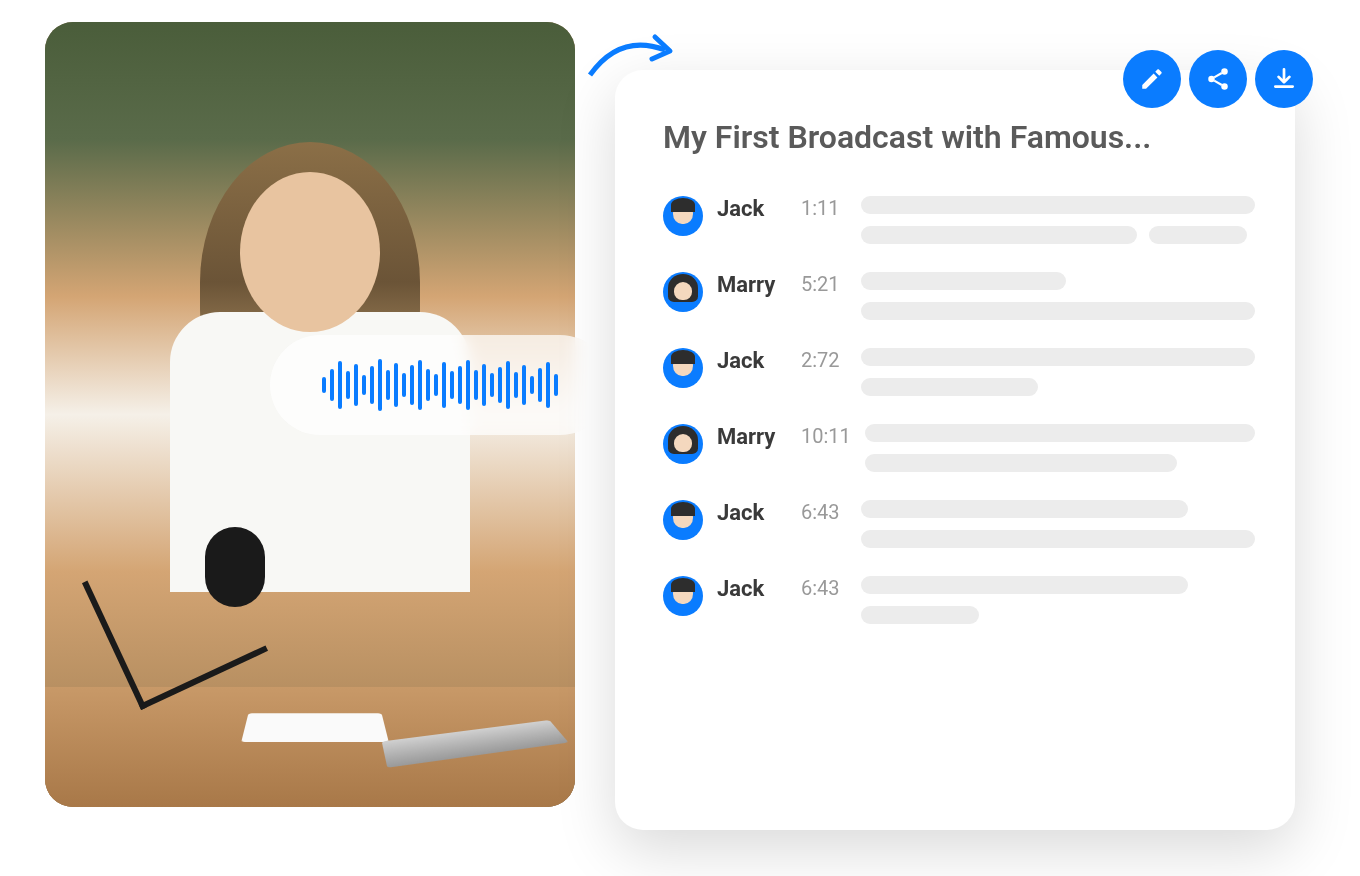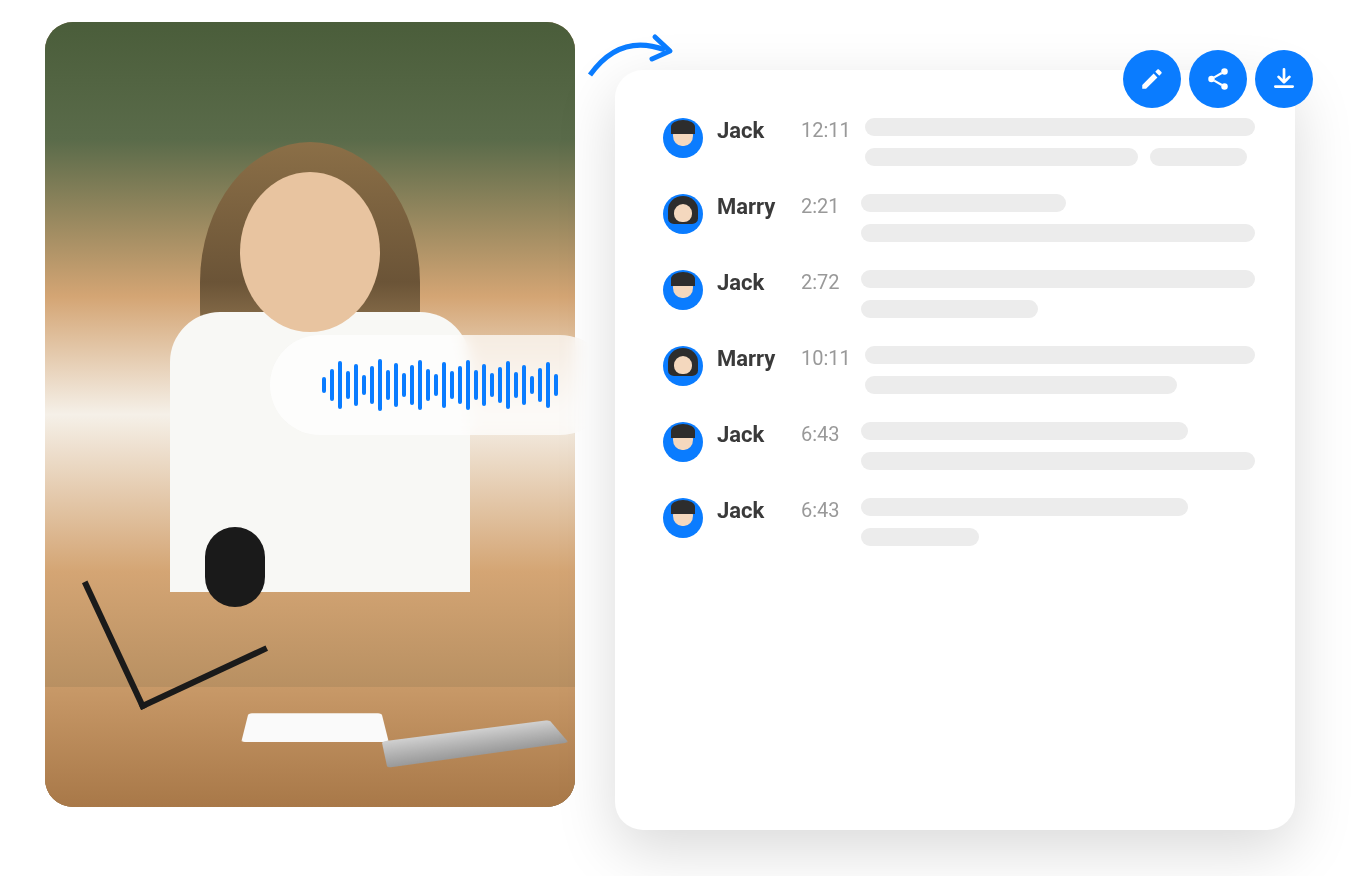--- a/index.html
+++ b/index.html
@@ -371,45 +371,46 @@
         <line x1="8.5" y1="13.5" x2="15.5" y2="17.5" stroke="white" stroke-width="2"></line>
       </svg>
     </button>
     <button class="action-btn">
       <svg width="26" height="26" viewBox="0 0 24 24" fill="none">
         <path d="M12 3v12m0 0l-5-5m5 5l5-5M4 19h16" stroke="white" stroke-width="2.5" stroke-linecap="round" stroke-linejoin="round"></path>
       </svg>
     </button>
   </div>
 
+  <h2 class="transcript-title">My First Broadcast with Famous...</h2>
 
   <div id="transcript-list">
       <div class="transcript-row">
         <div class="avatar">
           <div class="avatar-face"></div>
           <div class="avatar-hair-m"></div>
         </div>
         <div class="speaker-name">Jack</div>
-        <div class="timestamp">12:11</div>
+        <div class="timestamp">1:11</div>
         <div class="text-lines">
           <div class="text-lines-row">
             <div class="placeholder-bar" style="width: 100%;"></div>
           </div>
           <div class="text-lines-row">
             <div class="placeholder-bar" style="width: 70%;"></div>
             <div class="placeholder-bar" style="width: 25%;"></div>
           </div>
         </div>
       </div>
       <div class="transcript-row">
         <div class="avatar">
           <div class="avatar-hair-f"></div>
         </div>
         <div class="speaker-name">Marry</div>
-        <div class="timestamp">2:21</div>
+        <div class="timestamp">5:21</div>
         <div class="text-lines">
           <div class="text-lines-row">
             <div class="placeholder-bar" style="width: 52%;"></div>
           </div>
           <div class="text-lines-row">
             <div class="placeholder-bar" style="width: 100%;"></div>
           </div>
         </div>
       </div>
       <div class="transcript-row">

